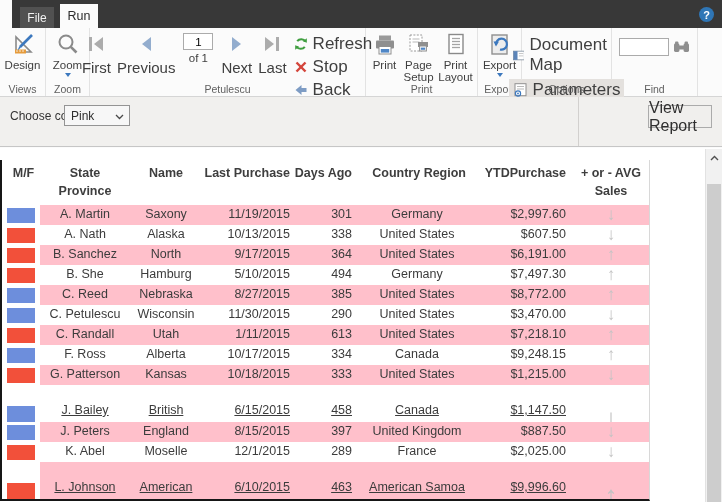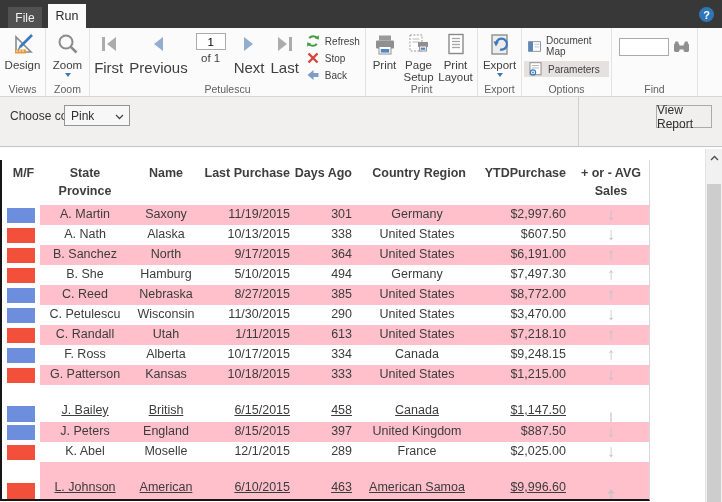--- a/index.html
+++ b/index.html
@@ -3,51 +3,51 @@
 <meta charset="utf-8">
 <style>
   * { margin:0; padding:0; box-sizing:border-box; }
   html,body { background:#DADADA; }
   .app {
     position:relative; width:722px; height:502px; overflow:hidden;
     font-family:"Liberation Sans", sans-serif; background:#FBFBFB;
     outline:1px solid #8F8F8F;
   }
   
-  .titlebar { position:absolute; top:0; left:0; right:0; height:28px; background:#383838; display:flex; align-items:flex-end; }
+  .titlebar { position:absolute; top:0; left:12px; right:0; height:28px; background:#383838; display:flex; align-items:flex-end; }
   .tab-file { margin-left:8px; width:34px; height:21px; background:#515151; color:#F2F2F2; font-size:12px; display:flex; align-items:center; justify-content:center; }
   .tab-run { margin-left:6px; width:38px; height:24px; background:#FBFBFB; color:#2B2B2B; font-size:12.5px; display:flex; align-items:center; justify-content:center; }
   .help-btn { position:absolute; right:8px; top:7px; width:15px; height:15px; border-radius:50%; background:#2F76B6; color:#fff; font-size:11px; font-weight:bold; display:flex; align-items:center; justify-content:center; cursor:default; }
   
   .ribbon { position:absolute; top:28px; left:0; right:0; height:69px; background:#FBFBFB; border-bottom:1px solid #D5D5D5; display:flex; }
   .rgroup { position:relative; border-right:1px solid #E3E3E3; padding:3px 2px 14px 2px; display:flex; align-items:flex-start; justify-content:center; }
   .glabel { position:absolute; bottom:1px; left:0; right:0; text-align:center; font-size:10.5px; color:#5F5F5F; white-space:nowrap; }
   .g-views{ width:46px; } .g-zoom{ width:44px; } .g-nav{ width:276px; } .g-print{ width:112px; } .g-export{ width:44px; } .g-options{ width:90px; } .g-find{ width:86px; }
   .rfiller{ flex:1; }
   .bigbtn { display:flex; flex-direction:column; align-items:center; gap:1px; padding:1px 3px; font-size:11.5px; color:#3F3F3F; cursor:default; }
   .bigbtn svg { display:block; }
   .caret { width:0; height:0; border-left:3.5px solid transparent; border-right:3.5px solid transparent; border-top:4px solid #3C78BE; margin-top:1px; }
   .navrow { display:flex; align-items:flex-start; }
   .navbtn { display:flex; flex-direction:column; align-items:center; padding:2px 3px; font-size:15px; color:#3F3F3F; }
   .navbtn svg { margin-bottom:4px; }
   .pagebox { display:flex; flex-direction:column; align-items:center; padding:2px 5px; font-size:11.5px; color:#3F3F3F; }
   .pagebox input { width:30px; height:17px; border:1px solid #ABABAB; text-align:center; font-size:11.5px; font-family:inherit; margin-bottom:2px; background:#fff; }
   .navstack { display:flex; flex-direction:column; gap:1px; padding-top:2px; }
-  .smallbtn { display:flex; align-items:center; gap:5px; font-size:10px; color:#3F3F3F; padding:1px 4px; cursor:default; }
+  .smallbtn { display:flex; align-items:center; gap:5px; font-size:17px; color:#3F3F3F; padding:1px 4px; cursor:default; }
   .smallbtn.pressed { background:#E4E1DE; }
   .optstack { display:flex; flex-direction:column; gap:3px; padding-top:3px; }
   .findrow { display:flex; align-items:center; gap:4px; padding-top:7px; }
   .findrow input { width:50px; height:18px; border:1px solid #ABABAB; background:#fff; font-family:inherit; font-size:11.5px; padding:0 3px; }
   
   .parambar { position:absolute; top:97px; left:0; right:0; height:50px; background:#F1F0EE; border-bottom:1px solid #C6C6C6; }
   .param-label { position:absolute; left:10px; top:12px; font-size:12px; color:#333; }
   .combo { position:absolute; left:64px; top:8px; width:66px; height:21px; background:#F7F7F7; border:1px solid #949494; font-size:12px; color:#2F2F2F; display:flex; align-items:center; padding-left:6px; cursor:default; }
   .combo svg { position:absolute; right:5px; top:8px; }
   .param-divider { position:absolute; left:578px; top:0; bottom:0; width:1px; background:#D2D0CE; }
-  .viewreport { position:absolute; right:10px; top:8px; width:56px; height:23px; background:#F0EFED; border:1px solid #ABABAB; font-size:12px; color:#2F2F2F; display:flex; align-items:center; justify-content:center; cursor:default; }
+  .viewreport { position:absolute; right:10px; top:8px; width:64px; height:23px; background:#F0EFED; border:1px solid #ABABAB; font-size:16px; color:#2F2F2F; display:flex; align-items:center; justify-content:center; cursor:default; }
   
   .report { position:absolute; top:148px; left:0; right:0; bottom:0; background:#FFFFFF; overflow:hidden; }
   .rtable { position:absolute; top:12px; left:0; width:650px; border-left:2px solid #161616; border-right:1px solid #D8D8D8; border-bottom:2px solid #161616; }
   .thead, .trow { display:grid; grid-template-columns:38px 85px 77px 92px 62px 116px 100px 78px; }
   .thead { height:45px; }
   .th { font-size:12.5px; font-weight:bold; color:#3E3E3E; line-height:1.4; padding-top:5px; white-space:pre-line; }
   .trow { height:20px; overflow:hidden; }
   .trow.tall { height:37px; }
   .band-pink { background:var(--pink,#FFC0CB); }
   .band-white { background:#FFFFFF; }

